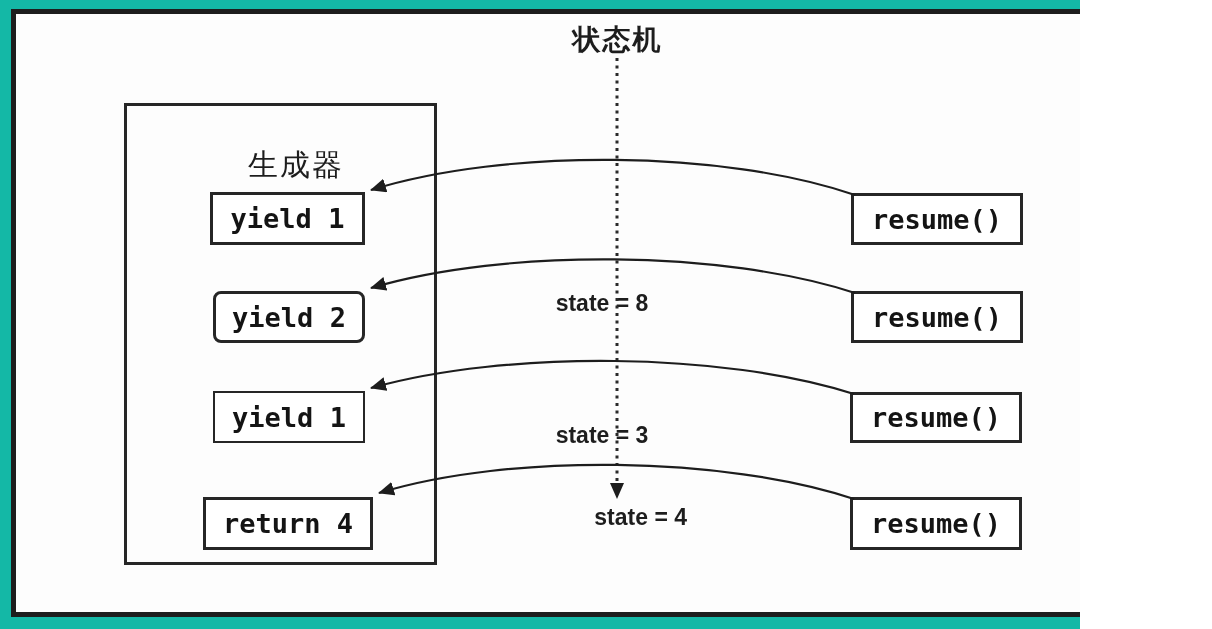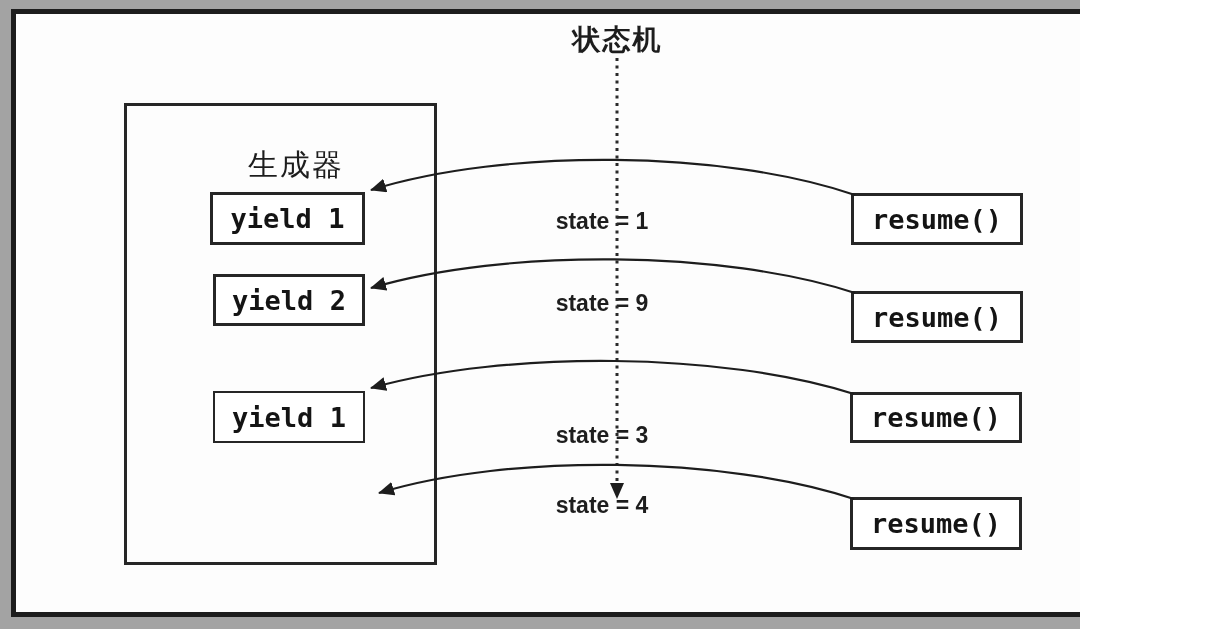--- a/index.html
+++ b/index.html
@@ -1,19 +1,19 @@
 <!DOCTYPE html>
 <html><head>
 <meta charset="utf-8">
 <style>
   html,body{margin:0;padding:0;background:#ffffff;}
   .canvas{
     position:relative;
     width:1080px;height:629px;
-    background:#a3a3a3;
+    background:#14b8a6;
     font-family:"Liberation Sans",sans-serif;
     overflow:hidden;
   }
   .frame{
     position:absolute;left:11px;top:9px;width:1191px;height:608px;
     border:5px solid #1d1d1d;background:#fdfdfd;box-sizing:border-box;
   }
   .gen-box{
     position:absolute;left:124px;top:103px;width:313px;height:462px;
     border:3px solid #262626;background:transparent;box-sizing:border-box;
@@ -30,59 +30,59 @@
   }
   .code-box{
     position:absolute;
     border:3px solid #262626;background:#ffffff;box-sizing:border-box;
     font-family:"DejaVu Sans Mono","Liberation Mono",monospace;
     font-weight:700;font-size:27px;color:#141414;
     display:flex;align-items:center;justify-content:center;
     white-space:nowrap;
   }
   .yield-1{left:210px;top:192px;width:155px;height:53px;}
-  .yield-2{left:213px;top:274px;width:152px;height:52px;}
+  .yield-2{left:213px;top:291px;width:152px;height:52px;border-radius:8px;}
   .yield-3{left:213px;top:391px;width:152px;height:52px;border-width:2px;}
   .return-4{left:203px;top:497px;width:170px;height:53px;}
   .resume-1{left:851px;top:193px;width:172px;height:52px;}
   .resume-2{left:851px;top:291px;width:172px;height:52px;}
   .resume-3{left:850px;top:392px;width:172px;height:51px;}
   .resume-4{left:850px;top:497px;width:172px;height:53px;}
   .state-label{
     position:absolute;left:517px;width:170px;height:26px;
     font-size:23px;font-weight:700;color:#1d1d1d;text-align:center;line-height:26px;
   }
   .state-0{top:103px;}
   .state-1{top:208px;}
   .state-2{top:290px;}
   .state-3{top:391px;margin-top:31px;}
-  .state-4{top:492px;}
+  .state-4{top:504px;text-align:right;}
   .overlay{
     position:absolute;left:0;top:0;width:1212px;height:629px;
     pointer-events:none;
   }
 </style>
 </head>
 <body>
 
 <div class="canvas">
 
   <div class="frame"></div>
 
   <div class="title">状态机</div>
 
   <div class="gen-box"></div>
   <div class="gen-label">生成器</div>
 
   <div class="code-box yield-1">yield 1</div>
   <div class="code-box yield-2">yield 2</div>
   <div class="code-box yield-3">yield 1</div>
+  <div class="code-box return-4">return 4</div>
 
-  <div class="state-label state-1">state = 1</div>
-  <div class="state-label state-2">state = 9</div>
+  <div class="state-label state-2">state = 8</div>
   <div class="state-label state-3">state = 3</div>
   <div class="state-label state-4">state = 4</div>
 
   <div class="code-box resume-1">resume()</div>
   <div class="code-box resume-2">resume()</div>
   <div class="code-box resume-3">resume()</div>
   <div class="code-box resume-4">resume()</div>
 
   <svg class="overlay" viewBox="0 0 1212 629" xmlns="http://www.w3.org/2000/svg">
     <defs>

